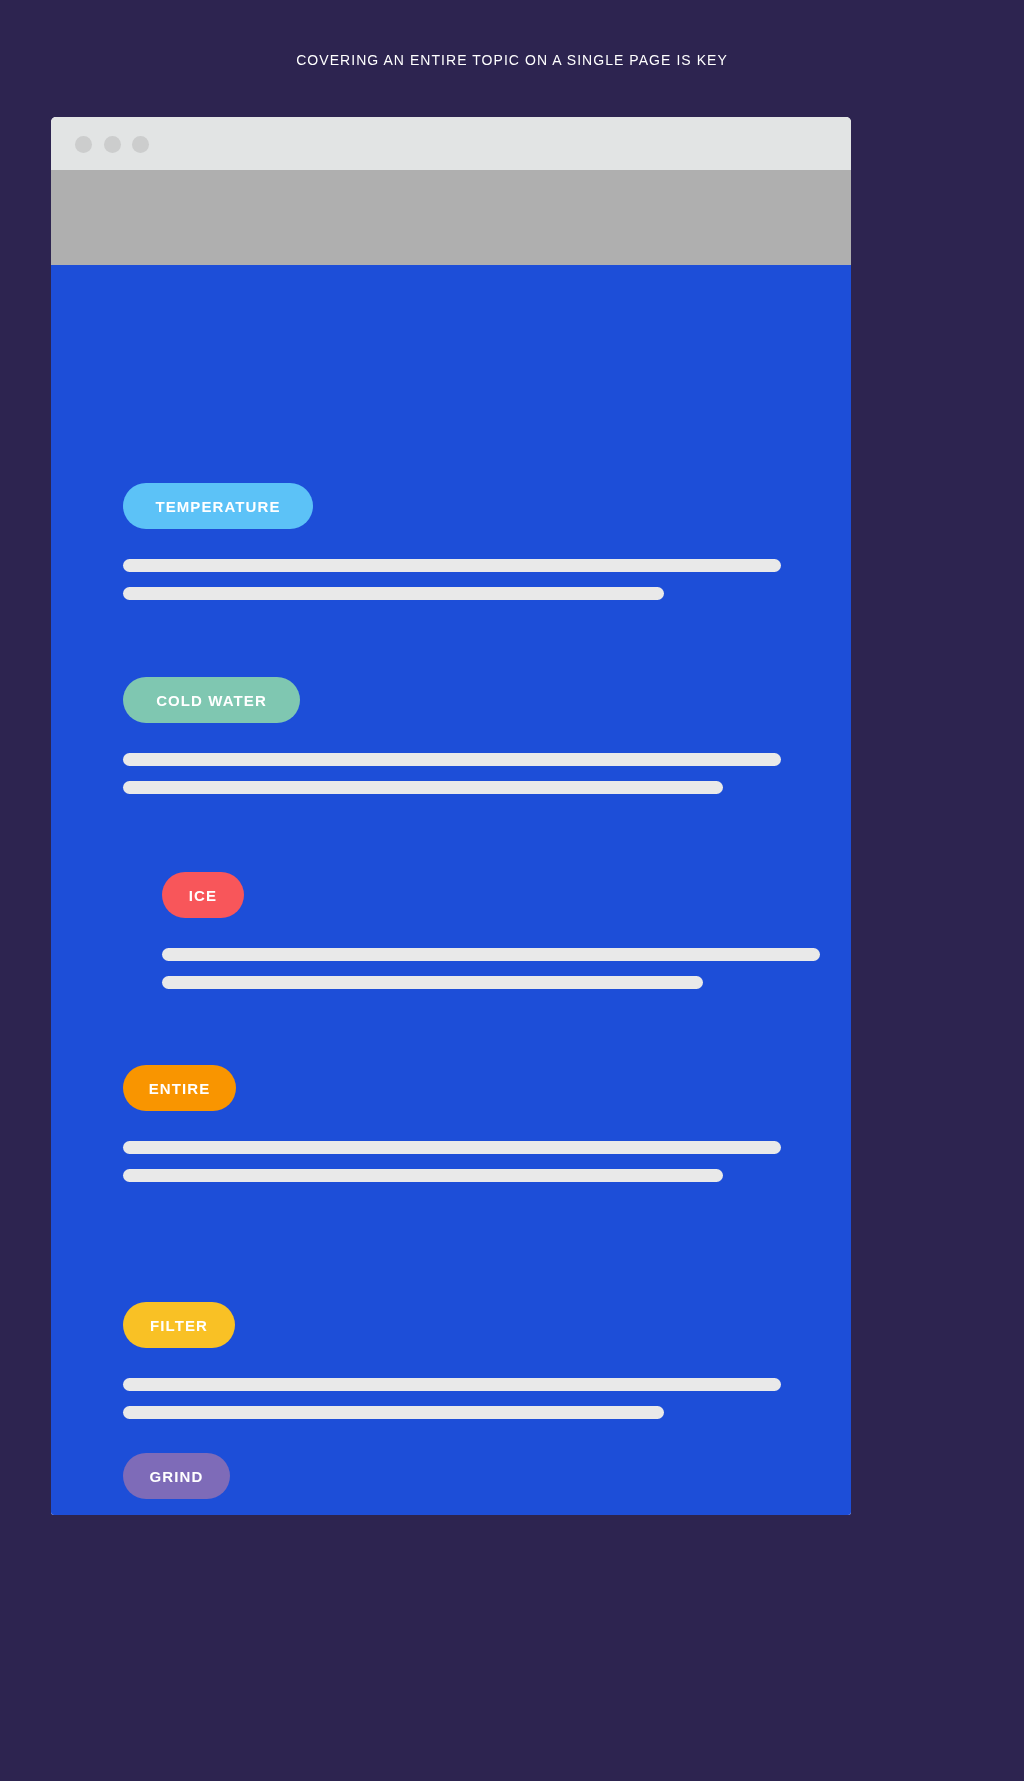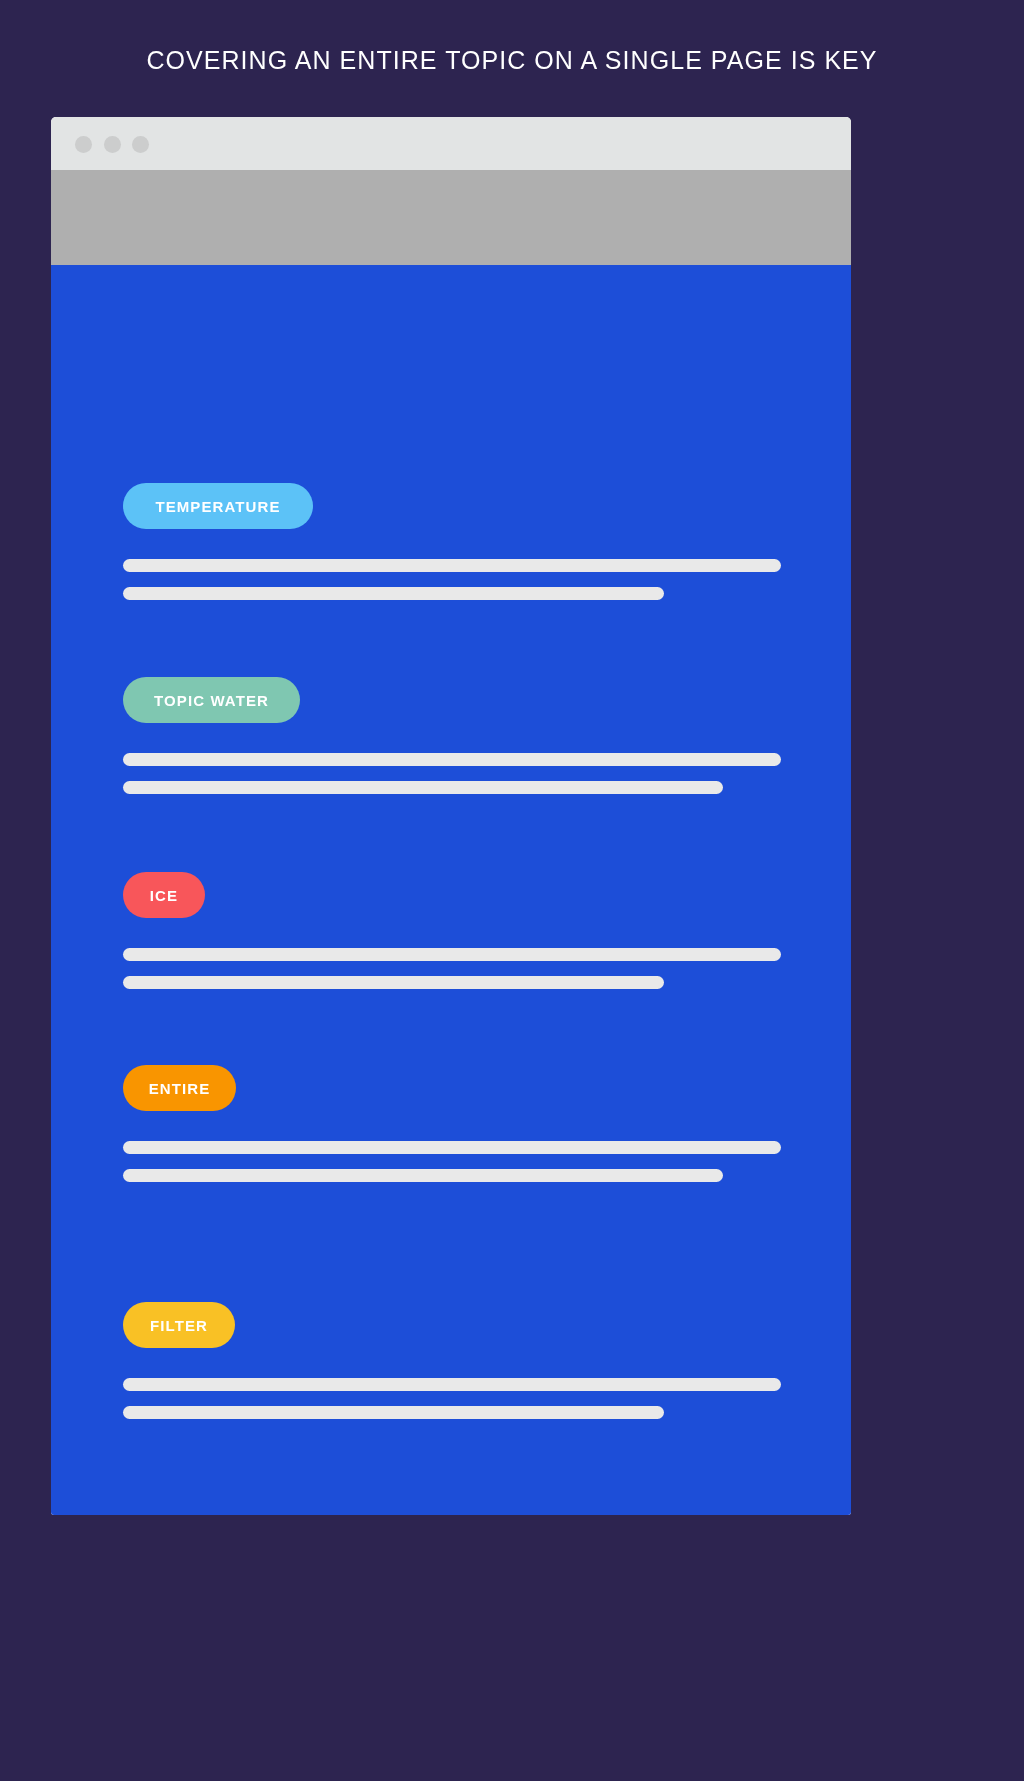--- a/index.html
+++ b/index.html
@@ -17,21 +17,21 @@
   }
 
   
   .headline {
     position: absolute;
     top: 46px;
     left: 0;
     width: 1024px;
     text-align: center;
     color: #ffffff;
-    font-size: 25px;
+    font-size: 14px;
     letter-spacing: 1.05px;
     font-weight: 400;
     line-height: 28px;
     white-space: nowrap;
   }
 
   
   .browser {
     position: absolute;
     left: 51px;
@@ -121,39 +121,42 @@
 
   <div class="page-body">
     <div id="sections-root" style="position: relative; height: 1250px;">
         <div class="section" style="position: absolute; left: 0px; top: 218px; width: 800px;">
           <div class="sec-inner"><div class="pill" style="background: rgb(92, 194, 247); width: 190px; padding: 0px;">TEMPERATURE</div><div class="bars" style="margin-top: 30px;">
               <div class="bar" style="width: 658px; background: rgb(233, 233, 233);"></div>
               <div class="bar" style="width: 541px; background: rgb(233, 233, 233); margin-top: 15px;"></div>
             </div></div>
         </div>
         <div class="section" style="position: absolute; left: 0px; top: 412px; width: 800px;">
-          <div class="sec-inner"><div class="pill" style="background: rgb(127, 199, 177); width: 177px; padding: 0px;">TOPIC WATER</div><div class="bars" style="margin-top: 30px;">
+          <div class="sec-inner"><div class="pill" style="background: rgb(127, 199, 177); width: 177px; padding: 0px;">COLD WATER</div><div class="bars" style="margin-top: 30px;">
               <div class="bar" style="width: 658px; background: rgb(233, 233, 233);"></div>
               <div class="bar" style="width: 600px; background: rgb(233, 233, 233); margin-top: 15px;"></div>
             </div></div>
         </div>
-        <div class="section" style="position: absolute; left: 0px; top: 607px; width: 800px;">
+        <div class="section" style="position: absolute; left: 0px; top: 607px; width: 800px; padding-left: 39px;">
           <div class="sec-inner"><div class="pill" style="background: rgb(248, 86, 90); width: 82px; padding: 0px;">ICE</div><div class="bars" style="margin-top: 30px;">
               <div class="bar" style="width: 658px; background: rgb(233, 233, 233);"></div>
               <div class="bar" style="width: 541px; background: rgb(233, 233, 233); margin-top: 15px;"></div>
             </div></div>
         </div>
         <div class="section" style="position: absolute; left: 0px; top: 800px; width: 800px;">
           <div class="sec-inner"><div class="pill" style="background: rgb(249, 149, 0); width: 113px; padding: 0px;">ENTIRE</div><div class="bars" style="margin-top: 30px;">
               <div class="bar" style="width: 658px; background: rgb(233, 233, 233);"></div>
               <div class="bar" style="width: 600px; background: rgb(233, 233, 233); margin-top: 15px;"></div>
             </div></div>
         </div>
         <div class="section" style="position: absolute; left: 0px; top: 994px; width: 800px;">
           <div class="sec-inner"><div class="pill" style="background: rgb(249, 193, 37); width: 112px; padding: 0px; margin-top: 43px;">FILTER</div><div class="bars" style="margin-top: 30px;">
               <div class="bar" style="width: 658px; background: rgb(233, 233, 233);"></div>
               <div class="bar" style="width: 541px; background: rgb(233, 233, 233); margin-top: 15px;"></div>
             </div></div>
         </div>
+        <div class="section" style="position: absolute; left: 0px; top: 1188px; width: 800px;">
+          <div class="sec-inner"><div class="pill" style="background: rgb(126, 107, 184); width: 107px; padding: 0px;">GRIND</div></div>
+        </div>
       </div>
   </div>
 
 </div>
 
 </body></html>

